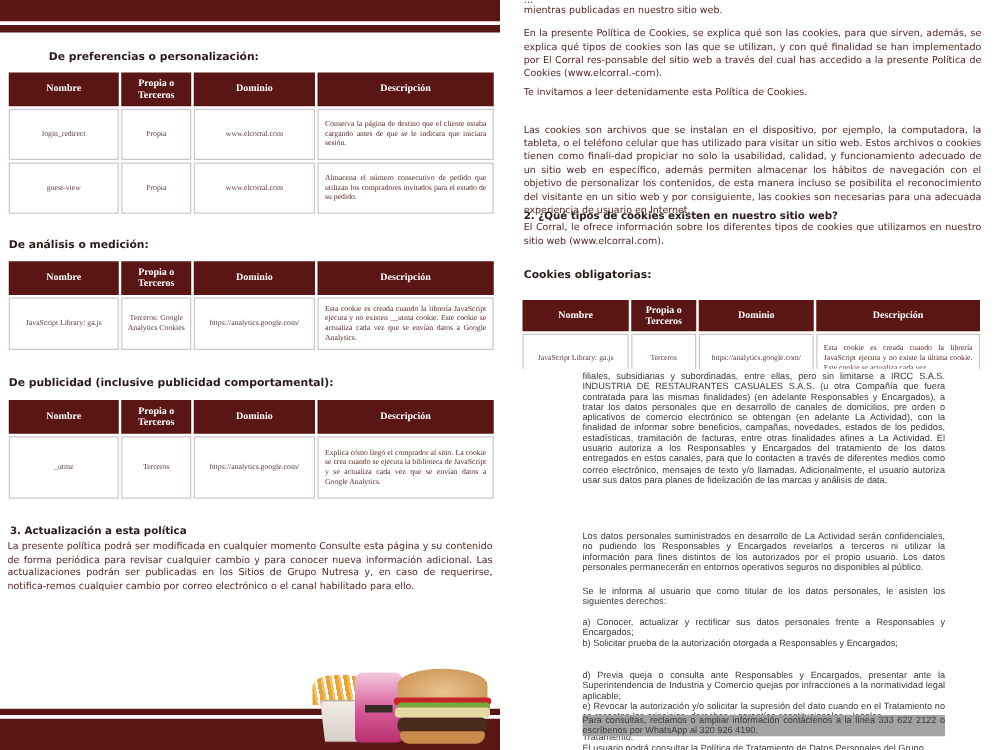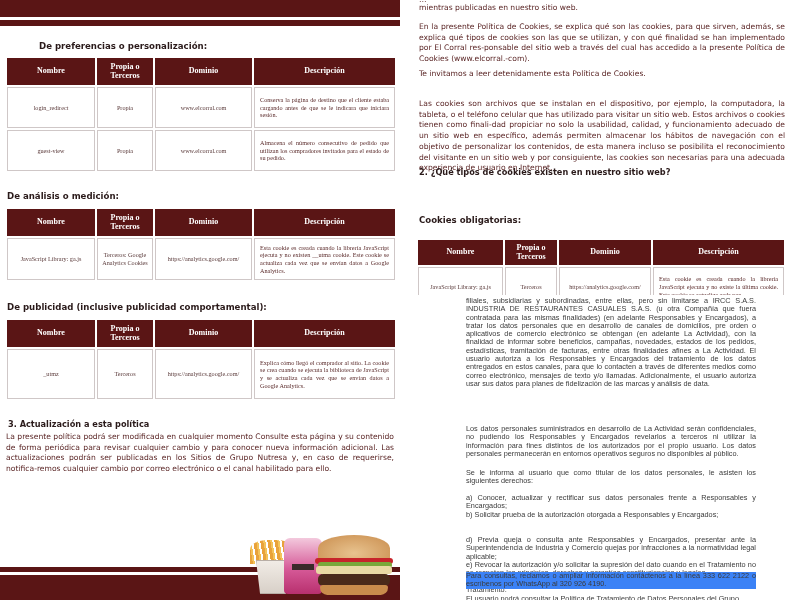--- a/index.html
+++ b/index.html
@@ -130,20 +130,21 @@
 
 <div class="right-panel">
   <div class="body-text" style="left:19px; top:-5px; width:368px; color:#6a3a3a;">…</div>
   <div class="body-text" style="left:19px; top:3px; width:368px;">mientras publicadas en nuestro sitio web.</div>
   <div class="body-text" style="left:19px; top:22px; width:366px;">En la presente Política de Cookies, se explica qué son las cookies, para que sirven, además, se explica qué tipos de cookies son las que se utilizan, y con qué finalidad se han implementado por El Corral res-ponsable del sitio web a través del cual has accedido a la presente Política de Cookies (www.elcorral.-com).</div>
   <div class="body-text" style="left:19px; top:69px; width:366px;">Te invitamos a leer detenidamente esta Política de Cookies.</div>
 
   <div class="body-text" style="left:19px; top:99px; width:366px;">Las cookies son archivos que se instalan en el dispositivo, por ejemplo, la computadora, la tableta, o el teléfono celular que has utilizado para visitar un sitio web. Estos archivos o cookies tienen como finali-dad propiciar no solo la usabilidad, calidad, y funcionamiento adecuado de un sitio web en específico, además permiten almacenar los hábitos de navegación con el objetivo de personalizar los contenidos, de esta manera incluso se posibilita el reconocimiento del visitante en un sitio web y por consiguiente, las cookies son necesarias para una adecuada experiencia de usuario en Internet.</div>
 
   <div class="heading" style="left:19px; top:167px;">2. ¿Qué tipos de cookies existen en nuestro sitio web?</div>
+  <div class="body-text" style="left:19px; top:177px; width:366px;">El Corral, le ofrece información sobre los diferentes tipos de cookies que utilizamos en nuestro sitio web (www.elcorral.com).</div>
 
   <div class="section-title" style="left:19px; top:215px;">Cookies obligatorias:</div>
 
   <table class="cookie-table right-table" style="width:370px;">
     <tbody>
         <tr style="height:25px;">
       <th style="width:85px;">Nombre</th>
       <th style="width:52px;">Propia o Terceros</th>
       <th style="width:92px;">Dominio</th>
       <th>Descripción</th>
@@ -160,15 +161,15 @@
   <div style="position:absolute; left:0; top:295px; width:400px; height:305px; background:#fff;">
     <div class="p2" style="left:66px; top:2px; width:290px;">filiales, subsidiarias y subordinadas, entre ellas, pero sin limitarse a IRCC S.A.S. INDUSTRIA DE RESTAURANTES CASUALES S.A.S. (u otra Compañía que fuera contratada para las mismas finalidades) (en adelante Responsables y Encargados), a tratar los datos personales que en desarrollo de canales de domicilios, pre orden o aplicativos de comercio electrónico se obtengan (en adelante La Actividad), con la finalidad de informar sobre beneficios, campañas, novedades, estados de los pedidos, estadísticas, tramitación de facturas, entre otras finalidades afines a La Actividad. El usuario autoriza a los Responsables y Encargados del tratamiento de los datos entregados en estos canales, para que lo contacten a través de diferentes medios como correo electrónico, mensajes de texto y/o llamadas. Adicionalmente, el usuario autoriza usar sus datos para planes de fidelización de las marcas y análisis de data.</div>
     <div class="p2" style="left:66px; top:130px; width:290px;">Los datos personales suministrados en desarrollo de La Actividad serán confidenciales, no pudiendo los Responsables y Encargados revelarlos a terceros ni utilizar la información para fines distintos de los autorizados por el propio usuario. Los datos personales permanecerán en entornos operativos seguros no disponibles al público.</div>
     <div class="p2" style="left:66px; top:174px; width:290px;">Se le informa al usuario que como titular de los datos personales, le asisten los siguientes derechos:</div>
     <div class="p2" style="left:66px; top:199px; width:290px;">a) Conocer, actualizar y rectificar sus datos personales frente a Responsables y Encargados;</div>
     <div class="p2" style="left:66px; top:216px; width:290px;">b) Solicitar prueba de la autorización otorgada a Responsables y Encargados;</div>
     <div class="p2" style="left:66px; top:241px; width:290px;">d) Previa queja o consulta ante Responsables y Encargados, presentar ante la Superintendencia de Industria y Comercio quejas por infracciones a la normatividad legal aplicable;</div>
     <div class="p2" style="left:66px; top:266px; width:290px;">e) Revocar la autorización y/o solicitar la supresión del dato cuando en el Tratamiento no se respeten los principios, derechos y garantías constitucionales y legales.</div>
     <div class="p2" style="left:66px; top:283px; width:290px;">f) Acceder en forma gratuita a sus datos personales que hayan sido objeto de Tratamiento.</div>
   </div>
-  <div class="p2" style="left:66px; top:572px; width:290px; background:#3b82f6;">Para consultas, reclamos o ampliar información contáctenos a la línea 333 622 2122 o escríbenos por WhatsApp al 320 926 4190.</div>
+  <div class="p2" style="left:66px; top:572px; width:290px; background:#a3a3a3;">Para consultas, reclamos o ampliar información contáctenos a la línea 333 622 2122 o escríbenos por WhatsApp al 320 926 4190.</div>
   <div class="p2" style="left:66px; top:595px; width:290px; background:#fff;">El usuario podrá consultar la Política de Tratamiento de Datos Personales del Grupo</div>
 </div>
 
 </body></html>

